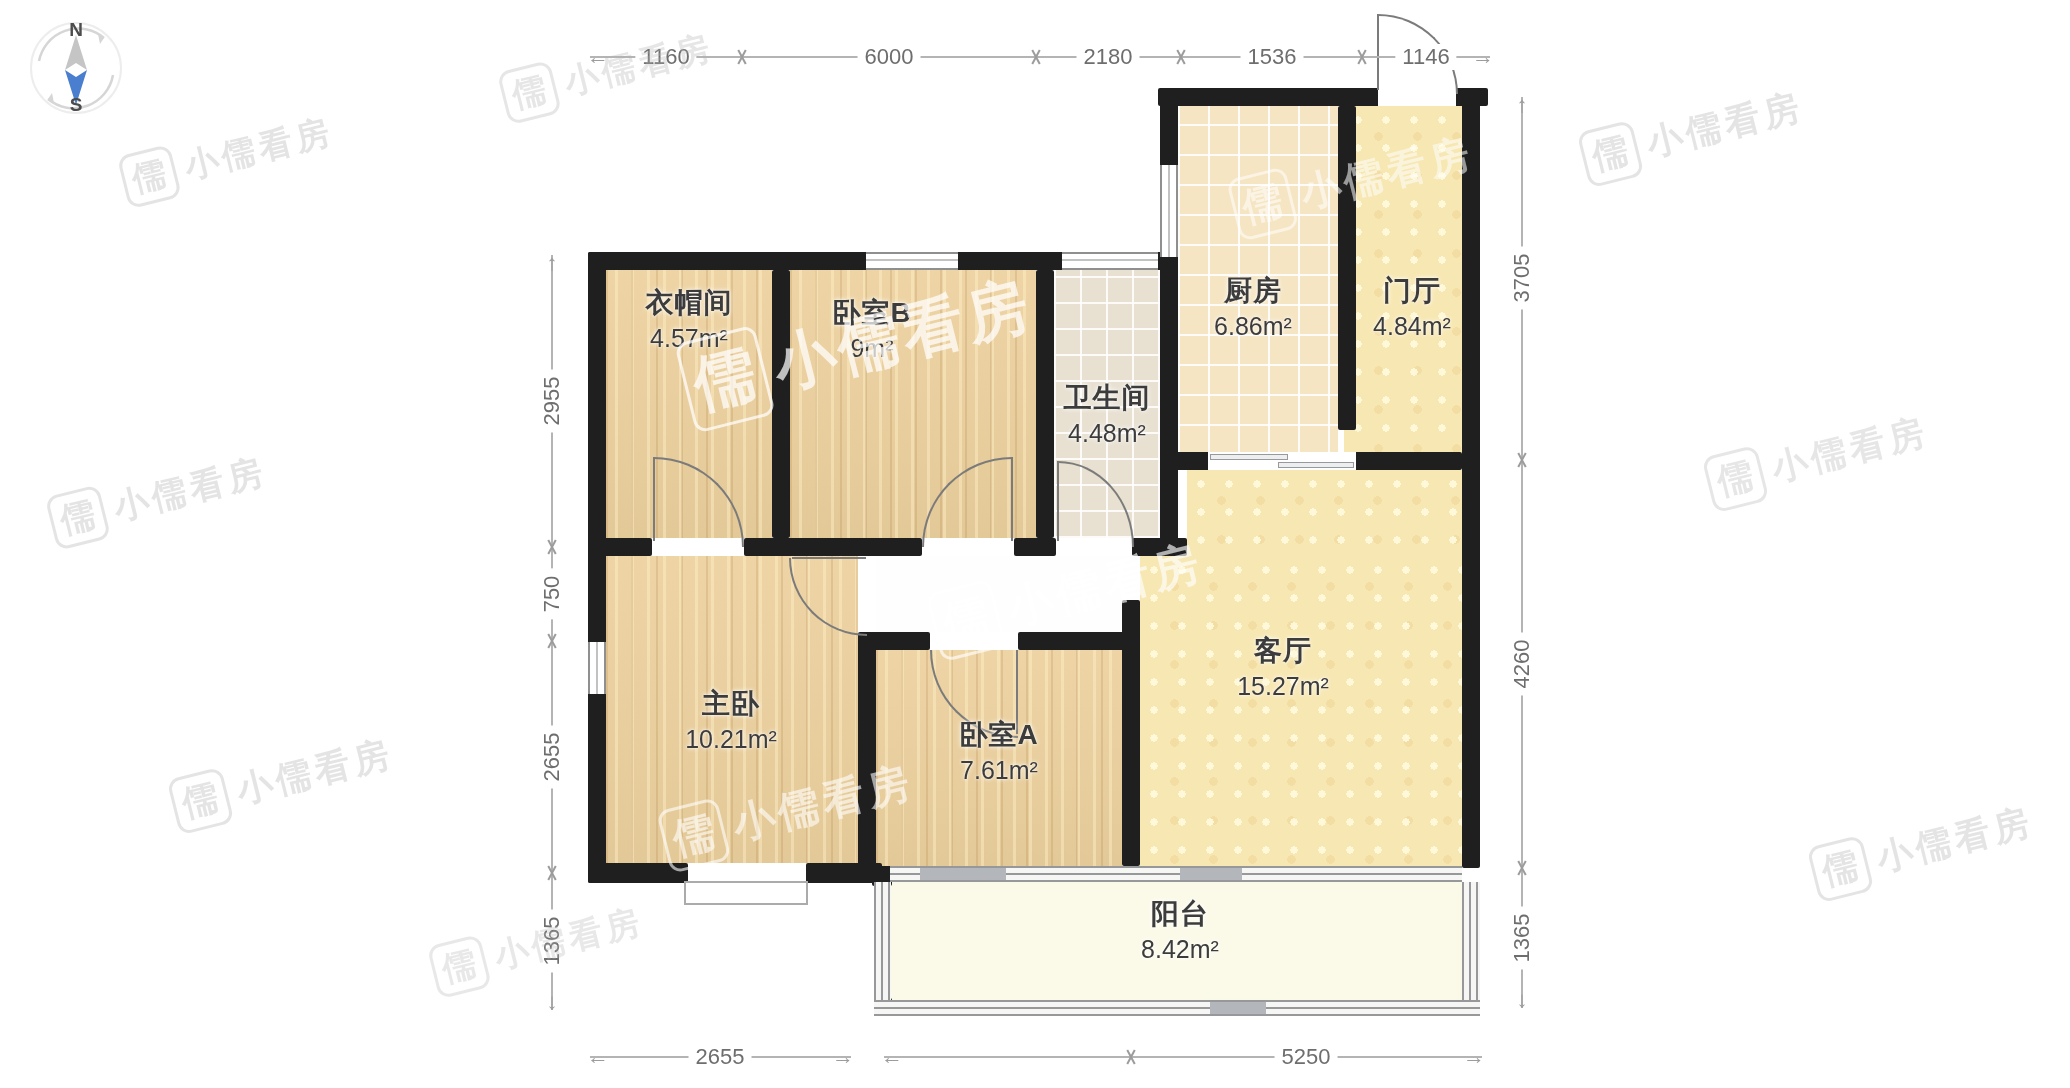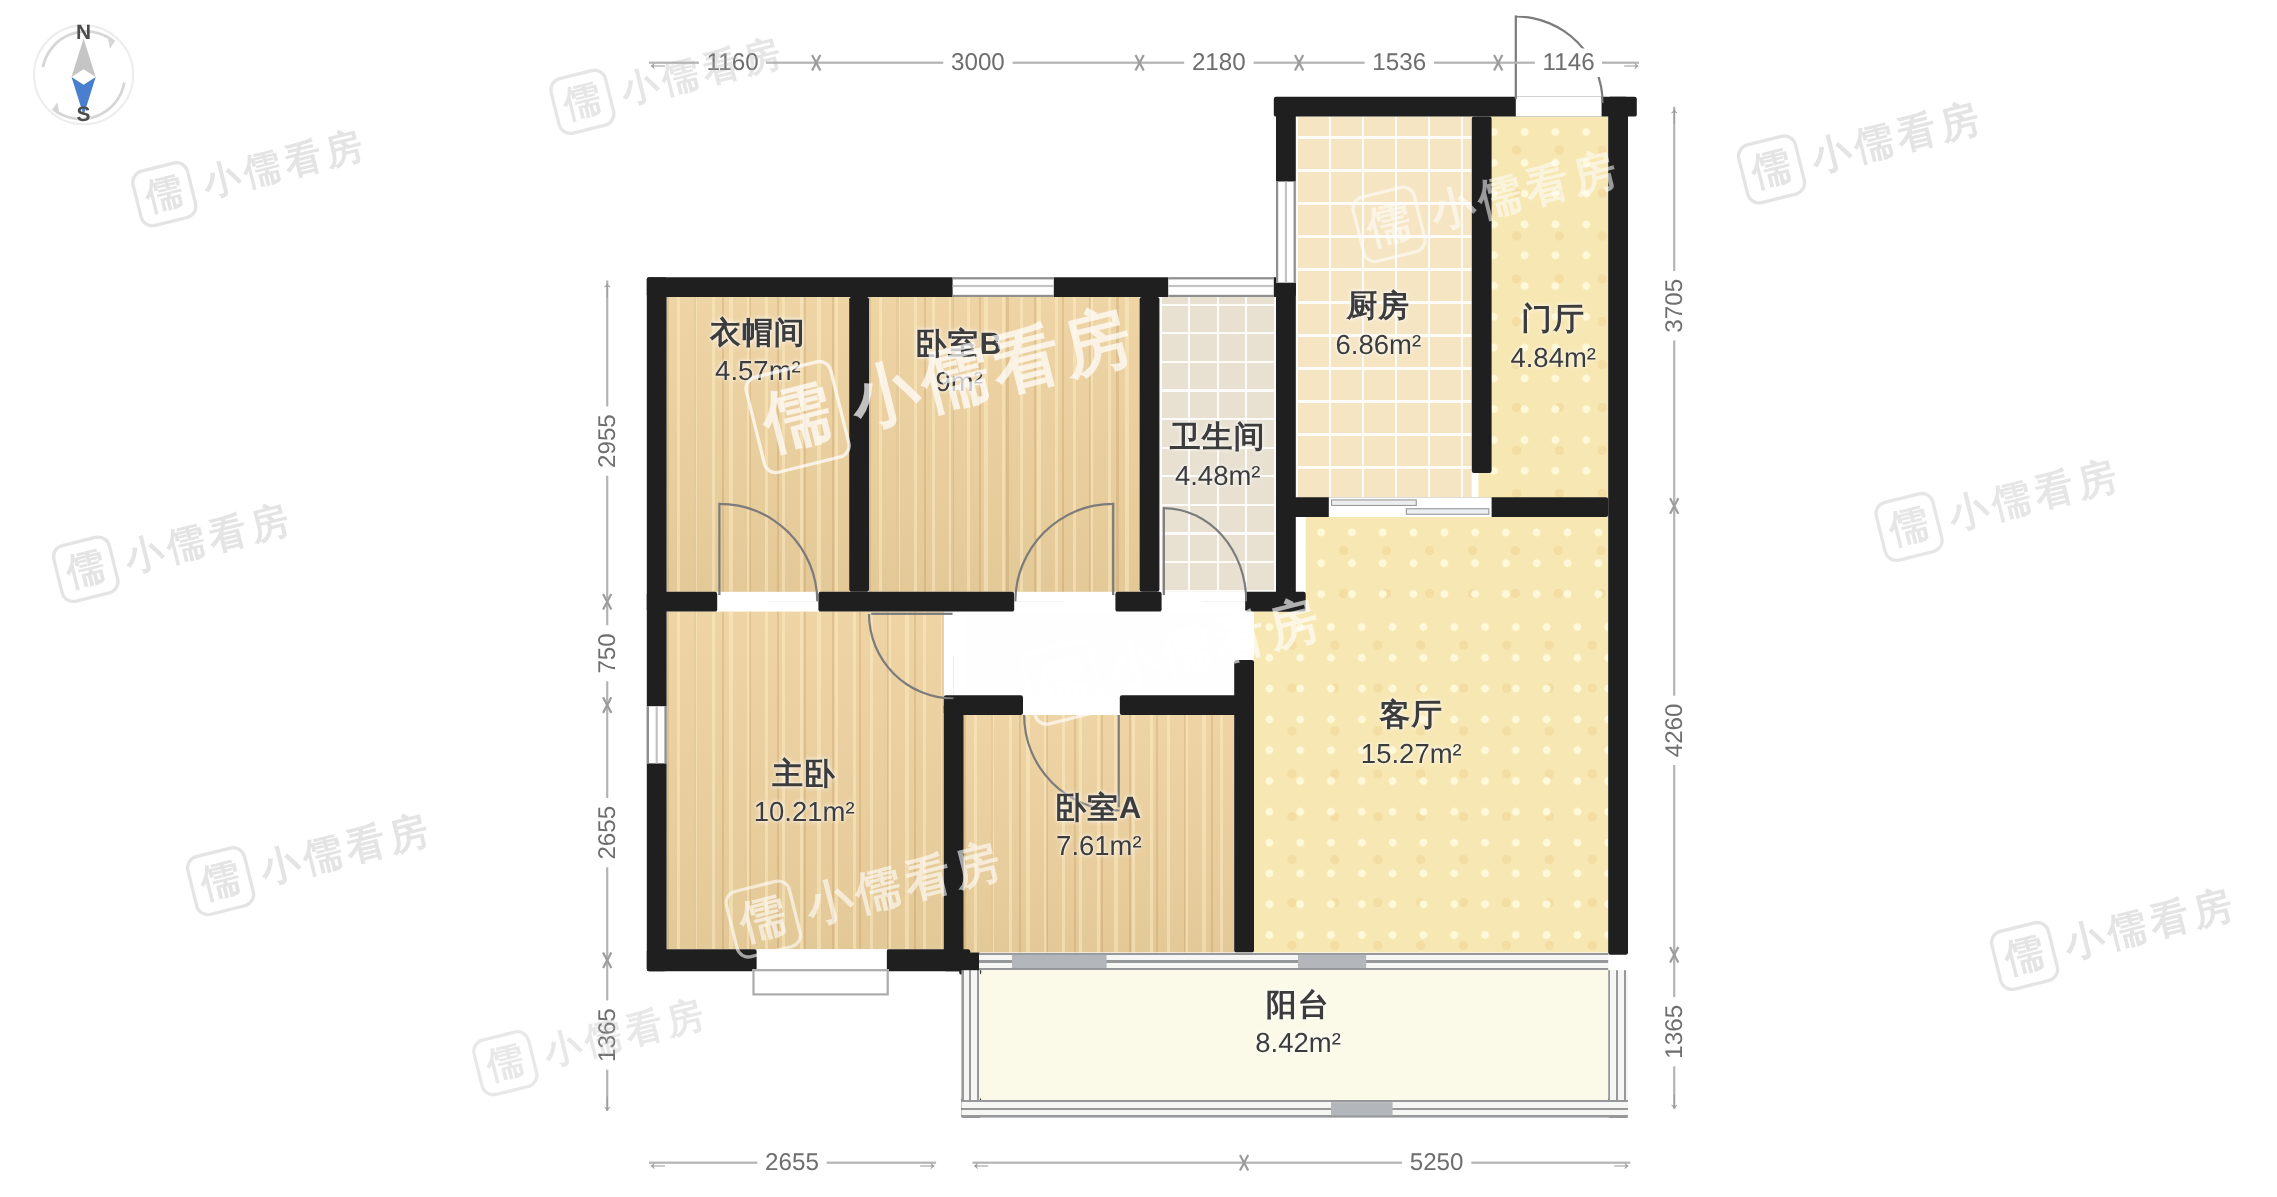--- a/index.html
+++ b/index.html
@@ -148,21 +148,21 @@
     <span class="rarea">4.57m²</span>
   </div>
   <div class="abs room-label" style="left:872px;top:328px;">
     <span class="rname">卧室B</span>
     <span class="rarea">9m²</span>
   </div>
   <div class="abs room-label" style="left:1107px;top:413px;">
     <span class="rname">卫生间</span>
     <span class="rarea">4.48m²</span>
   </div>
-  <div class="abs room-label" style="left:1253px;top:294px;">
+  <div class="abs room-label" style="left:1253px;top:306px;">
     <span class="rname">厨房</span>
     <span class="rarea">6.86m²</span>
   </div>
   <div class="abs room-label" style="left:1412px;top:306px;">
     <span class="rname">门厅</span>
     <span class="rarea">4.84m²</span>
   </div>
   <div class="abs room-label" style="left:731px;top:719px;">
     <span class="rname">主卧</span>
     <span class="rarea">10.21m²</span>
@@ -181,21 +181,21 @@
   </div>
 
   <div class="abs dlh" style="left:590px;top:56px;width:900px;"></div>
   <span class="abs darrow" style="left:598px;top:57px;">←</span>
   <span class="abs darrow" style="left:1483px;top:57px;">→</span>
   <div class="abs dtick" style="left:742px;top:57px;"></div>
   <div class="abs dtick" style="left:1036px;top:57px;"></div>
   <div class="abs dtick" style="left:1181px;top:57px;"></div>
   <div class="abs dtick" style="left:1362px;top:57px;"></div>
   <span class="abs dlabel" style="left:666px;top:57px;">1160</span>
-  <span class="abs dlabel" style="left:889px;top:57px;">3000</span>
+  <span class="abs dlabel" style="left:889px;top:57px;">6000</span>
   <span class="abs dlabel" style="left:1108px;top:57px;">2180</span>
   <span class="abs dlabel" style="left:1272px;top:57px;">1536</span>
   <span class="abs dlabel" style="left:1426px;top:57px;">1146</span>
 
   <div class="abs dlv" style="left:551px;top:255px;height:755px;"></div>
   <span class="abs darrow" style="left:552px;top:263px;">↑</span>
   <span class="abs darrow" style="left:552px;top:1002px;">↓</span>
   <div class="abs dtick" style="left:552px;top:547px;"></div>
   <div class="abs dtick" style="left:552px;top:641px;"></div>
   <div class="abs dtick" style="left:552px;top:873px;"></div>

